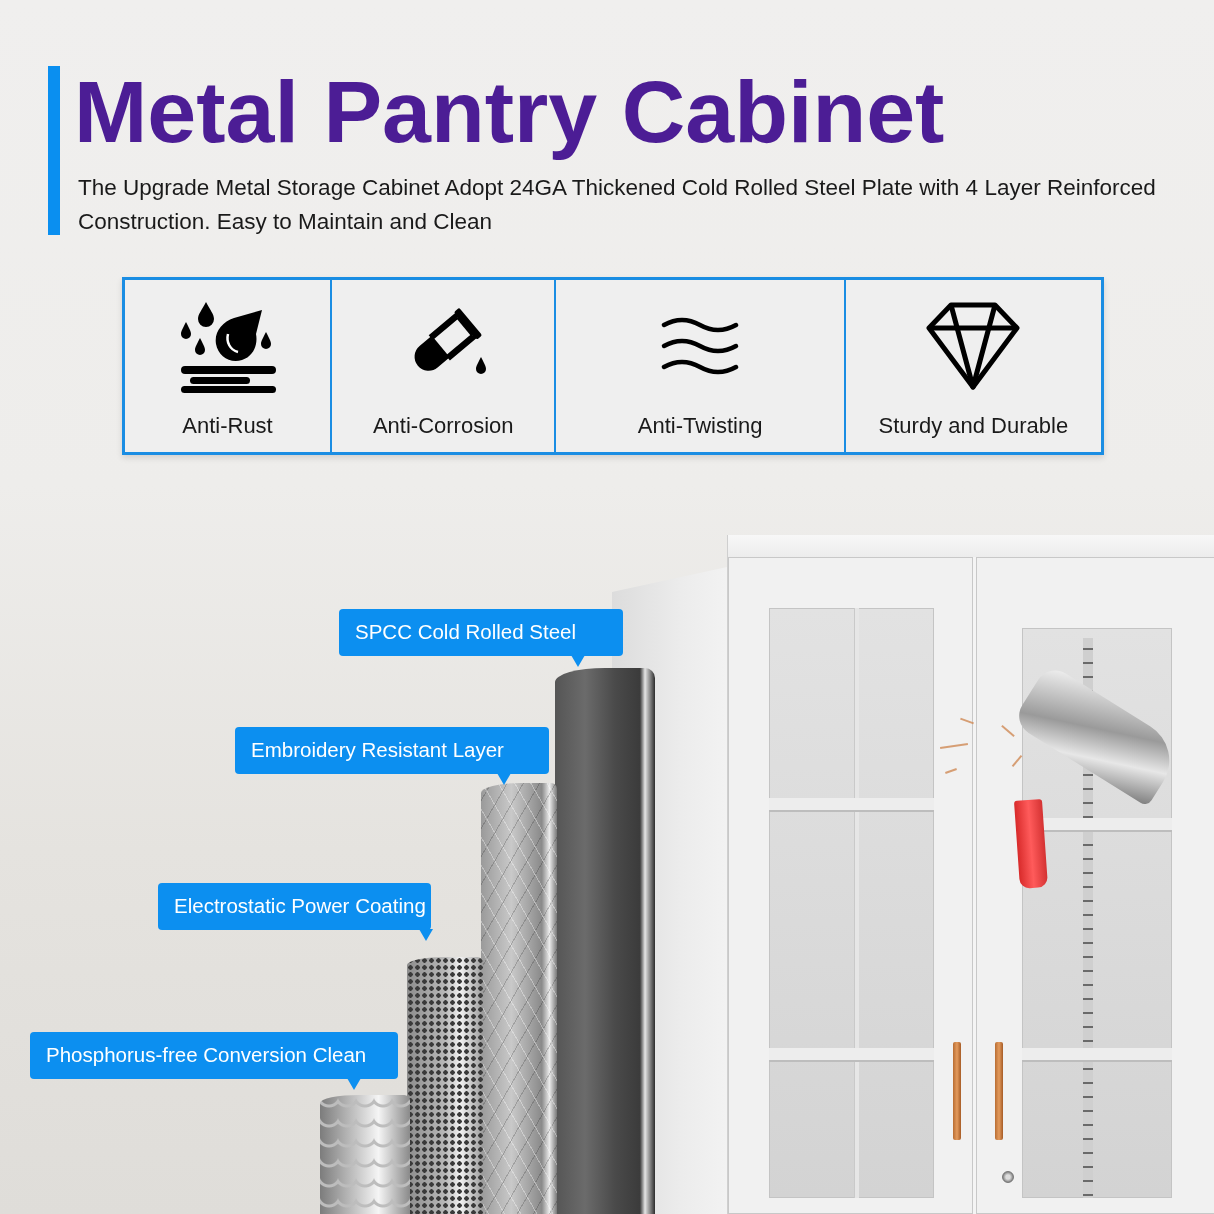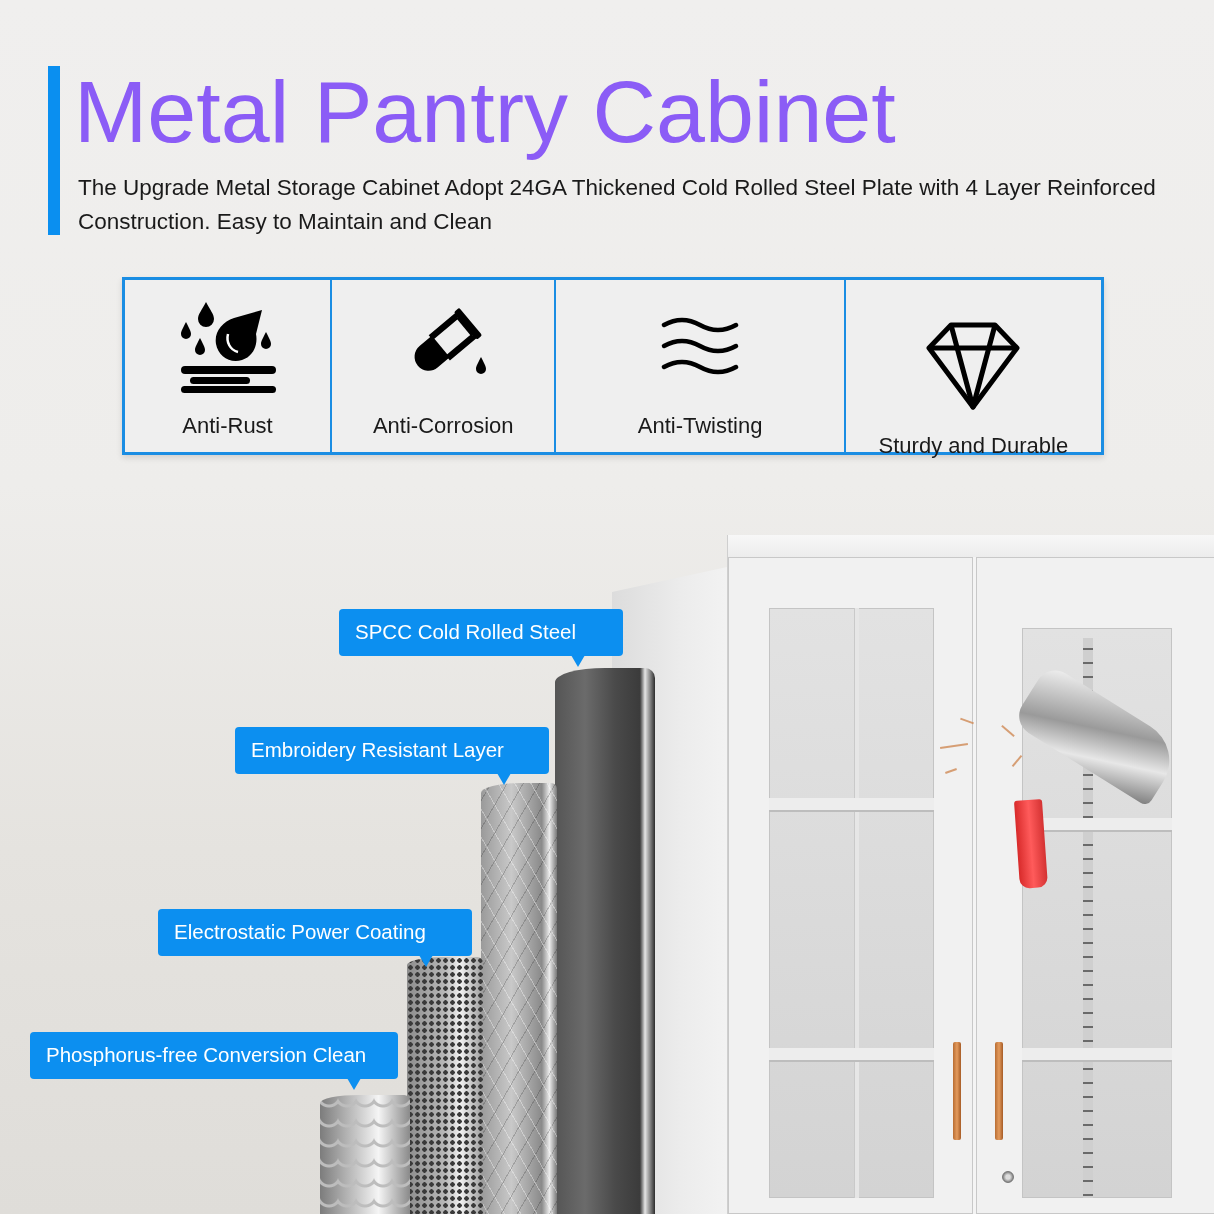--- a/index.html
+++ b/index.html
@@ -9,39 +9,39 @@
     font-family: "Liberation Sans", sans-serif;
     background: linear-gradient(180deg, #f0efee 0%, #eeedeb 40%, #e5e3df 70%, #dfddd9 100%);
     color: #111;
   }
   .accent-bar {
     position: absolute; left: 48px; top: 66px; width: 12px; height: 169px;
     background: #0a8ff0;
   }
   .title {
     position: absolute; left: 74px; top: 62px;
-    font-size: 88px; font-weight: 400; letter-spacing: 0px; line-height: 100px;
-    color: #8b5cf6;
+    font-size: 88px; font-weight: 700; letter-spacing: 0px; line-height: 100px;
+    color: #4c1d95;
   }
   .subtitle {
     position: absolute; left: 78px; top: 171px; width: 1120px;
     font-size: 22.5px; line-height: 34px; color: #1a1a1a;
   }
   .features {
     position: absolute; left: 122px; top: 277px; width: 982px; height: 178px;
     border: 3px solid #1a8de3; background: #efefef;
     display: flex;
     box-shadow: 0 3px 6px rgba(0,0,0,0.12);
   }
   .feature {
     position: relative; height: 100%;
     border-right: 2px solid #1a8de3;
     display: flex; flex-direction: column; align-items: center;
   }
-  .feature:last-child { border-right: none; margin-top: 20px; }
+  .feature:last-child { border-right: none; }
   .feature .icon { margin-top: 20px; height: 92px; display: flex; align-items: center; justify-content: center; }
   .feature .label { position: absolute; top: 133px; font-size: 22px; color: #1a1a1a; white-space: nowrap; }
 
   
   .cabinet {
     position: absolute; left: 612px; top: 535px; width: 602px; height: 679px;
   }
   .cab-side {
     position: absolute; left: 0; top: 32px; width: 115px; height: 647px;
     background: linear-gradient(90deg, #dcdcdc, #ececec 60%, #f2f2f2);
@@ -121,21 +121,21 @@
     position: absolute; background: #0c8ff0; color: #fff;
     font-weight: 400; font-size: 20.5px; line-height: 46px; height: 47px;
     padding: 0 16px; border-radius: 4px; white-space: nowrap;
   }
   .callout::after {
     content: ""; position: absolute; top: 46px; border-left: 7px solid transparent; border-right: 7px solid transparent;
     border-top: 12px solid #0c8ff0;
   }
   .c1 { left: 339px; top: 609px; width: 284px; } .c1::after { left: 232px; }
   .c2 { left: 235px; top: 727px; width: 314px; } .c2::after { left: 262px; }
-  .c3 { left: 158px; top: 909px; width: 314px; } .c3::after { left: 261px; }
+  .c3 { left: 158px; top: 883px; width: 273px; } .c3::after { left: 261px; }
   .c4 { left: 30px;  top: 1032px; width: 368px; } .c4::after { left: 317px; }
 </style>
 </head>
 <body>
 
 <div class="accent-bar"></div>
 <h1 class="title">Metal Pantry Cabinet</h1>
 <p class="subtitle">The Upgrade Metal Storage Cabinet Adopt 24GA Thickened Cold Rolled Steel Plate with 4 Layer Reinforced Construction. Easy to Maintain and Clean</p>
 
 <div class="features">

